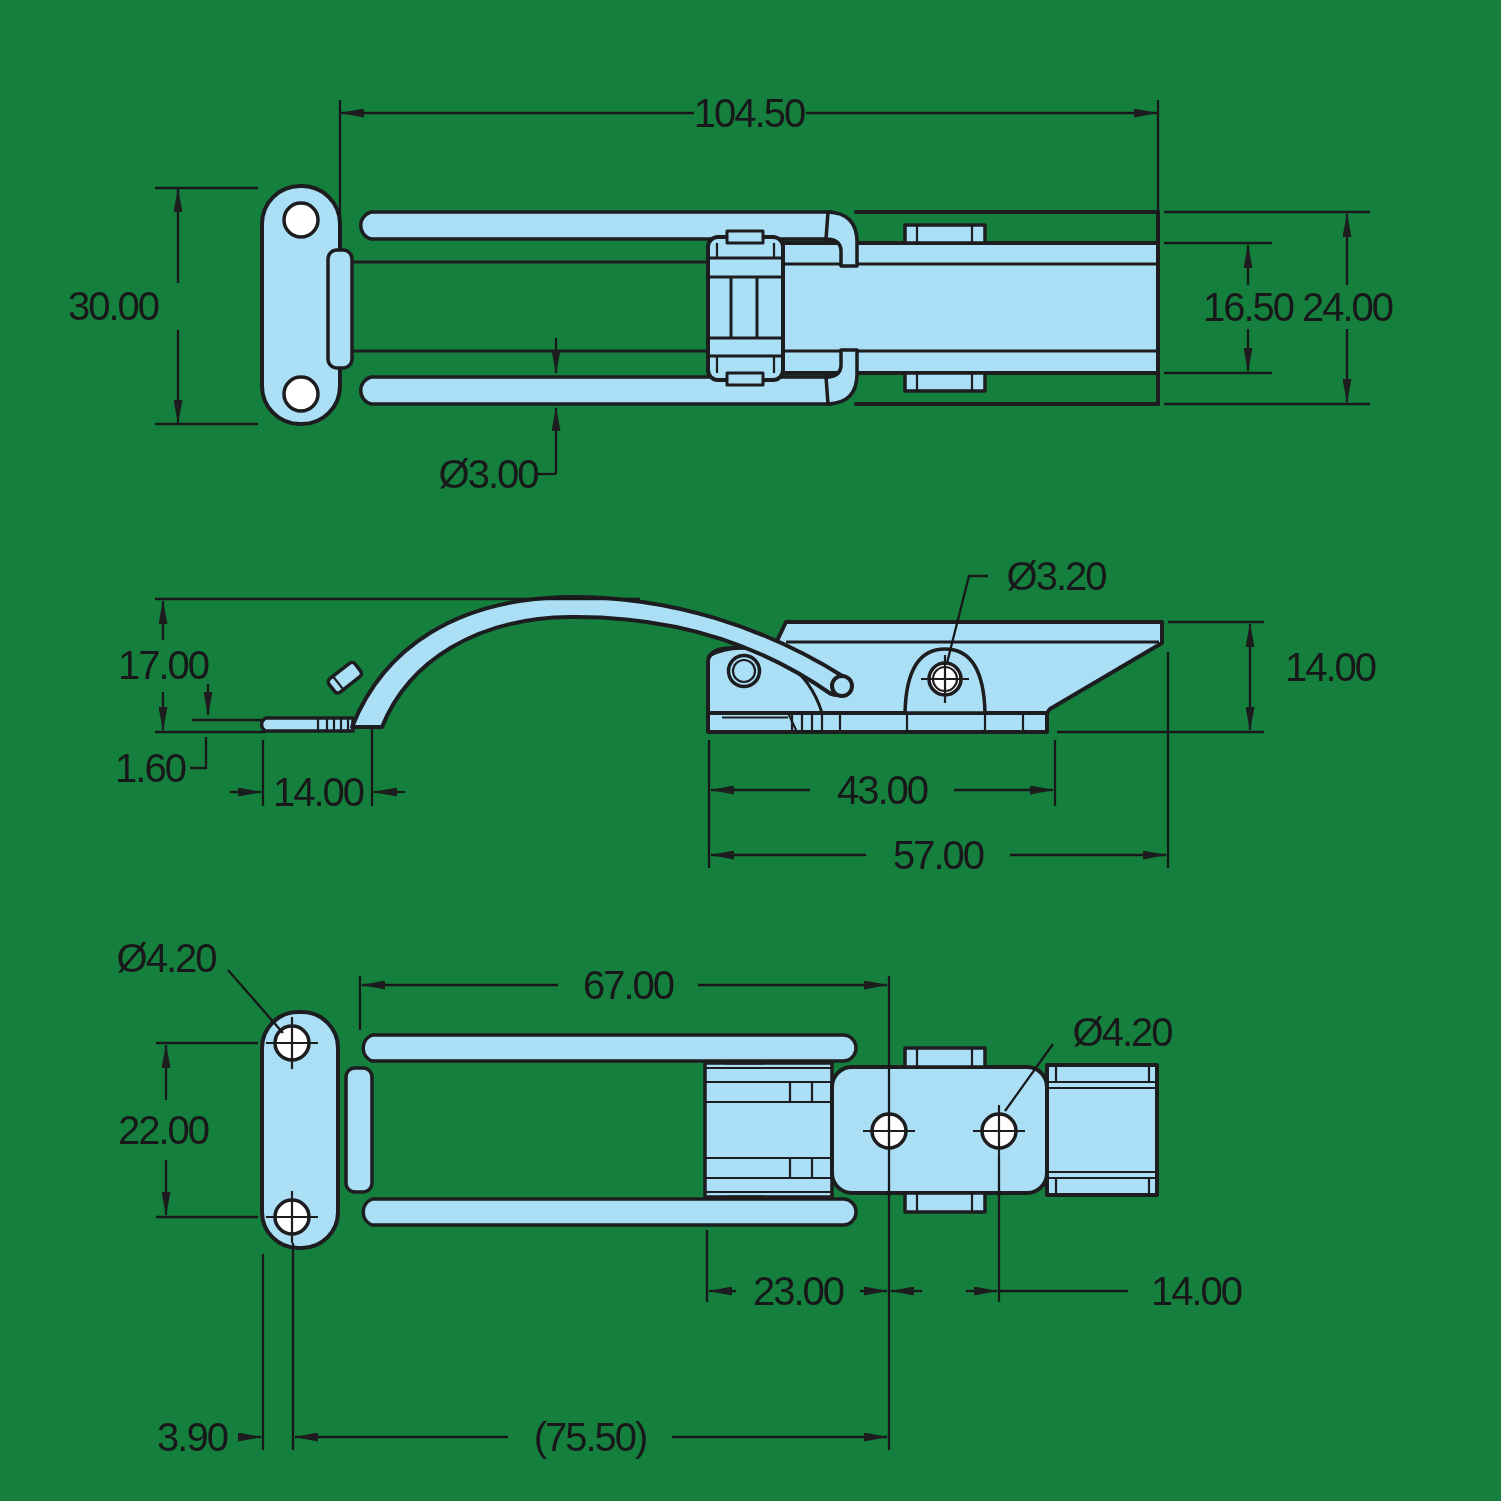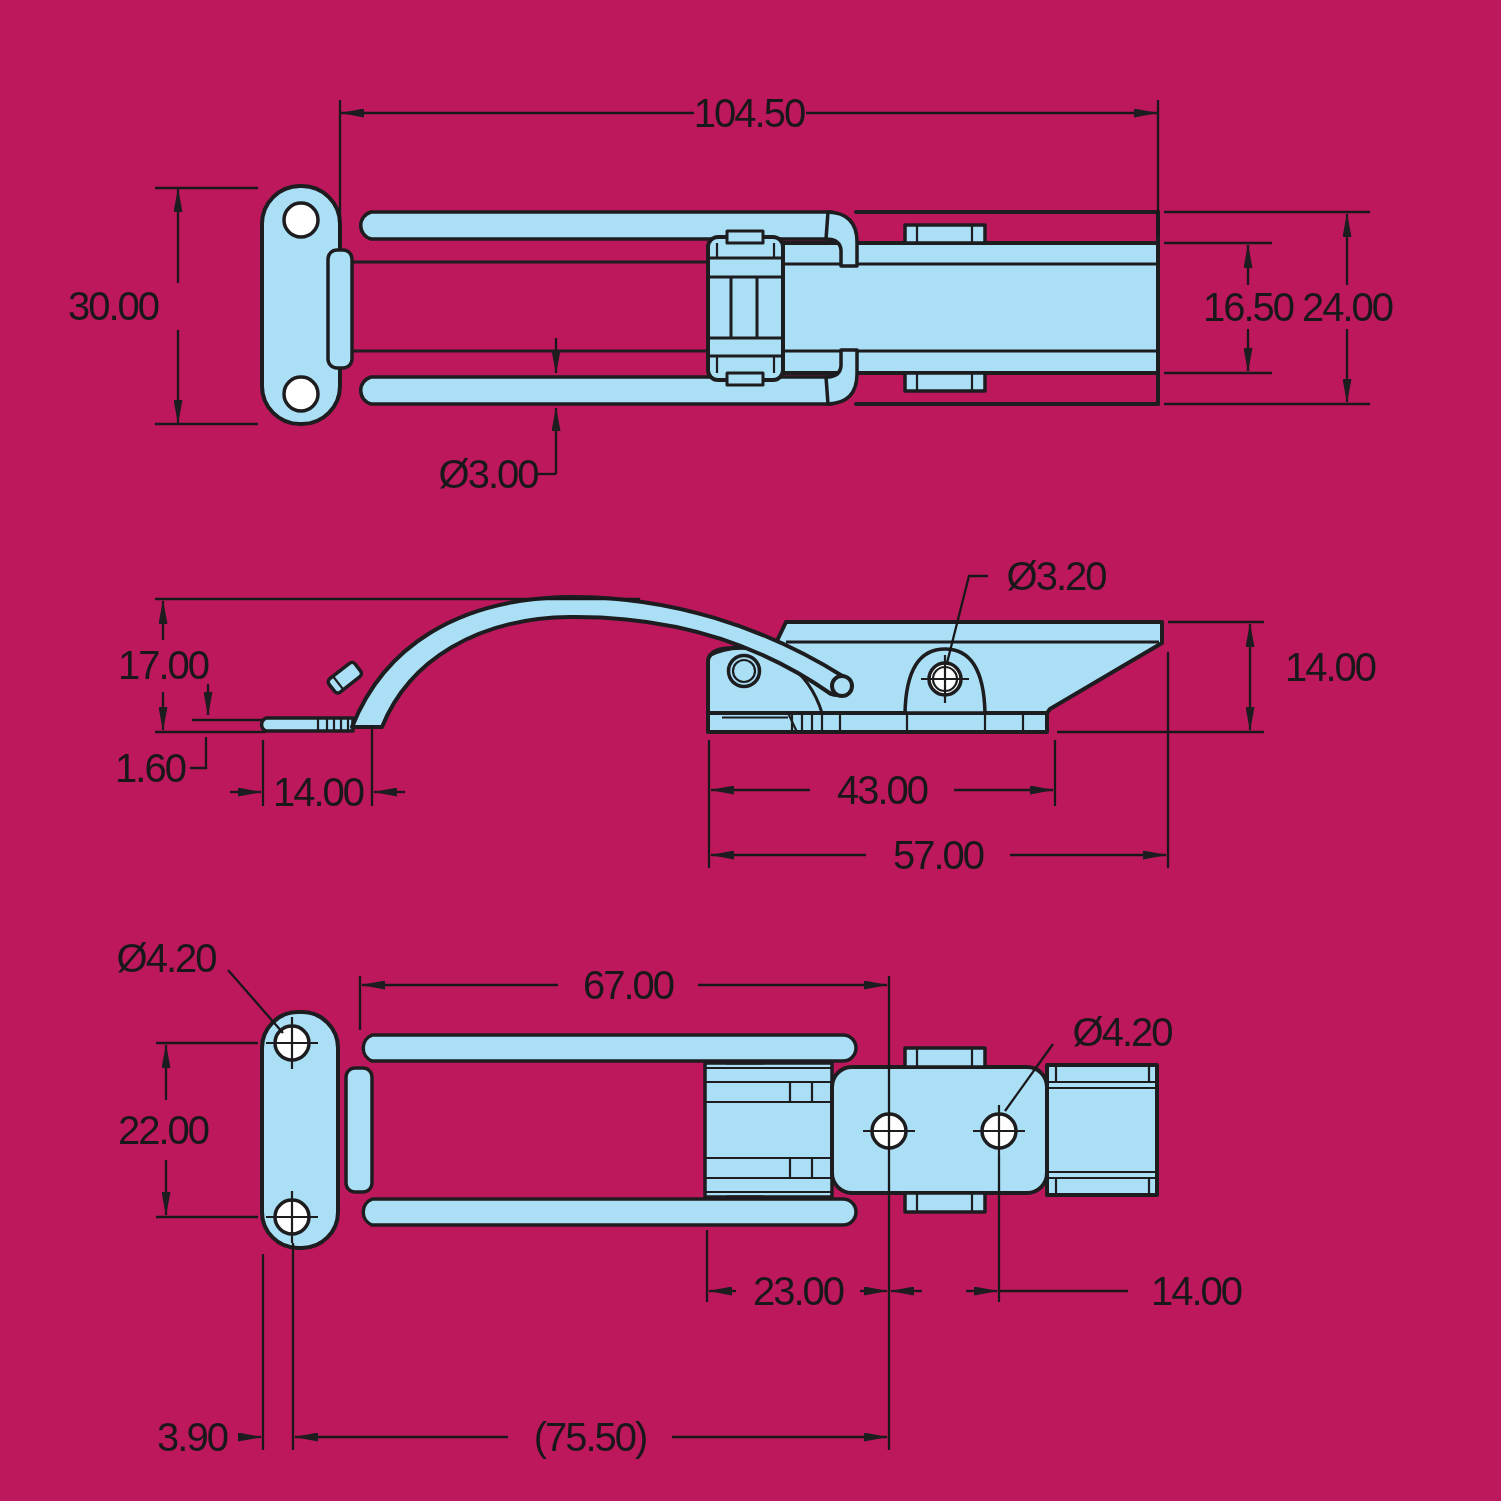--- a/index.html
+++ b/index.html
@@ -1,16 +1,16 @@
 <!DOCTYPE html>
 <html><head>
 <meta charset="utf-8">
 <style>
   html,body{margin:0;padding:0;background:#ffffff;}
-  .stage{width:1501px;height:1501px;position:relative;background:#be185d;overflow:hidden;}
+  .stage{width:1501px;height:1501px;position:relative;background:#15803d;overflow:hidden;}
   svg{display:block;}
   .outline{fill:#abdff6;stroke:#1d1d20;stroke-width:4;stroke-linejoin:round;}
   .outline35{fill:#abdff6;stroke:#1d1d20;stroke-width:3.5;stroke-linejoin:round;}
   .outline3{fill:#abdff6;stroke:#1d1d20;stroke-width:3;stroke-linejoin:round;}
   .edge{fill:none;stroke:#1d1d20;stroke-width:4;stroke-linecap:round;}
   .inner{fill:none;stroke:#1d1d20;stroke-width:3;}
   .thin{fill:none;stroke:#1d1d20;stroke-width:2.2;}
   .hole{fill:#ffffff;stroke:#1d1d20;stroke-width:3.5;}
   .holering{fill:none;stroke:#1d1d20;stroke-width:2.2;}
   .dimline{fill:none;stroke:#18181a;stroke-width:2.3;stroke-linecap:butt;}

